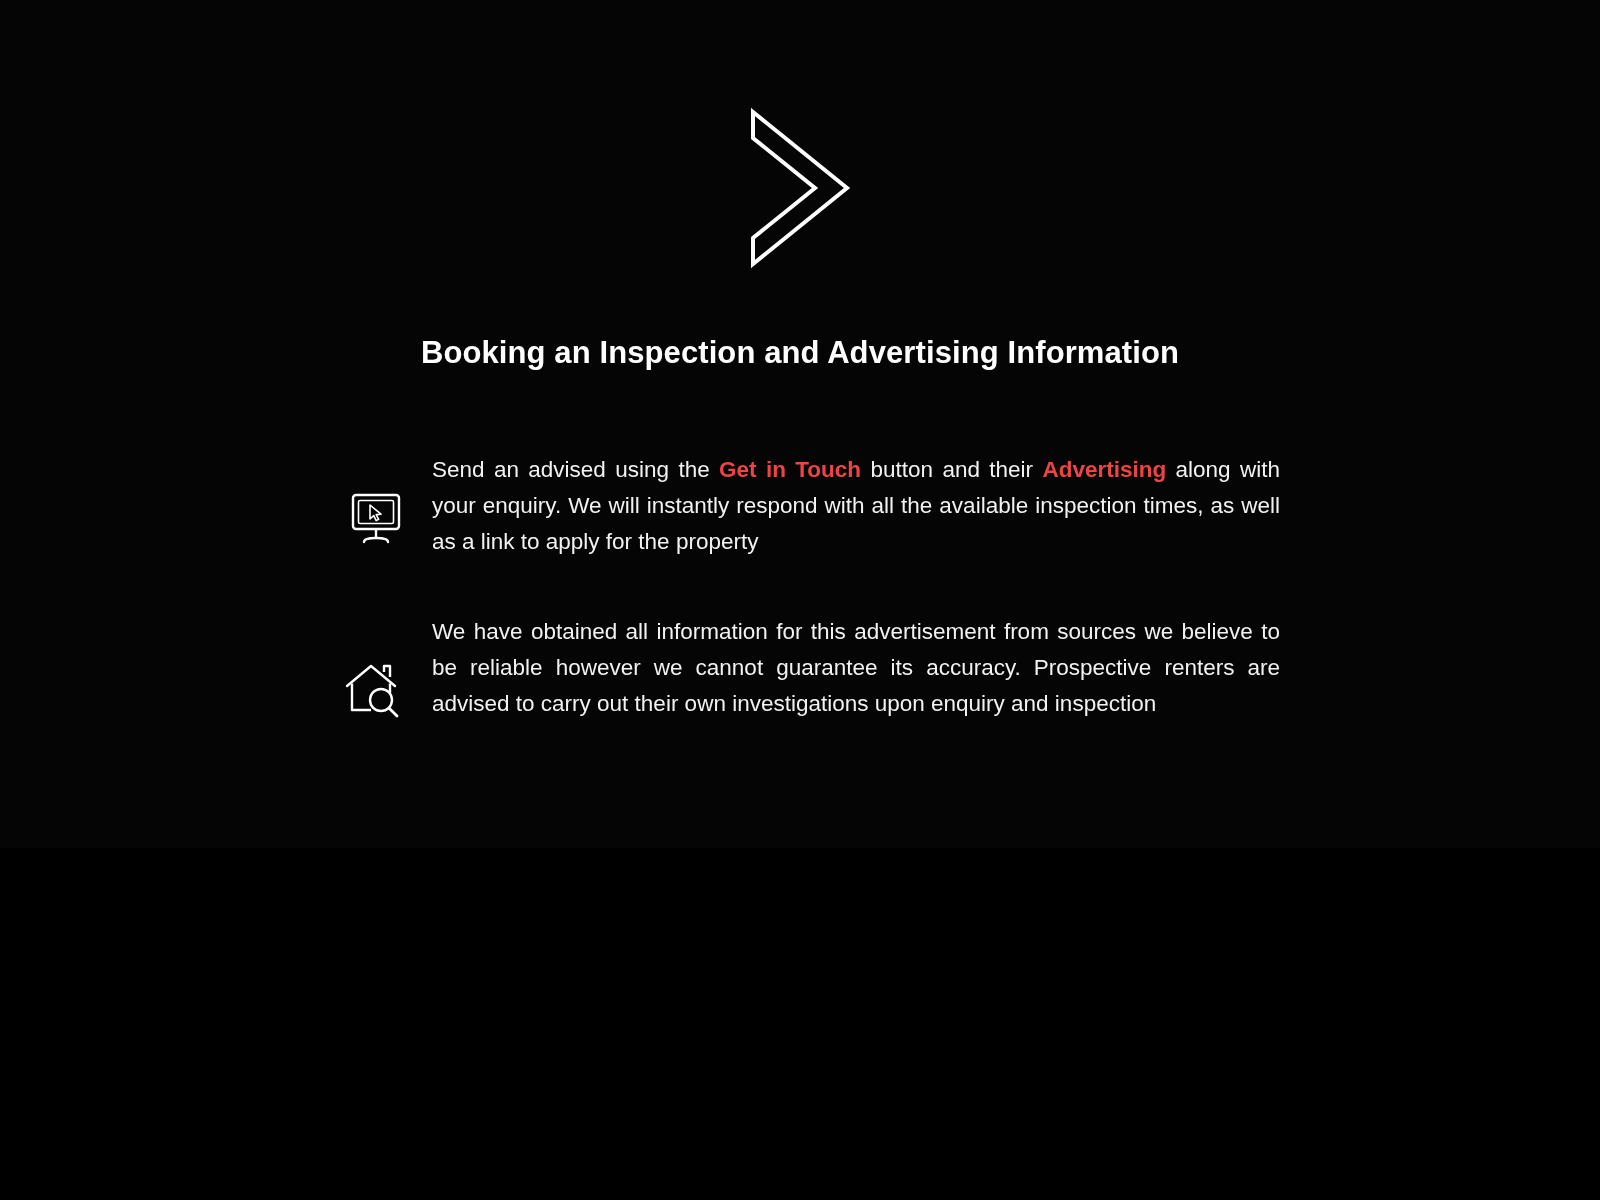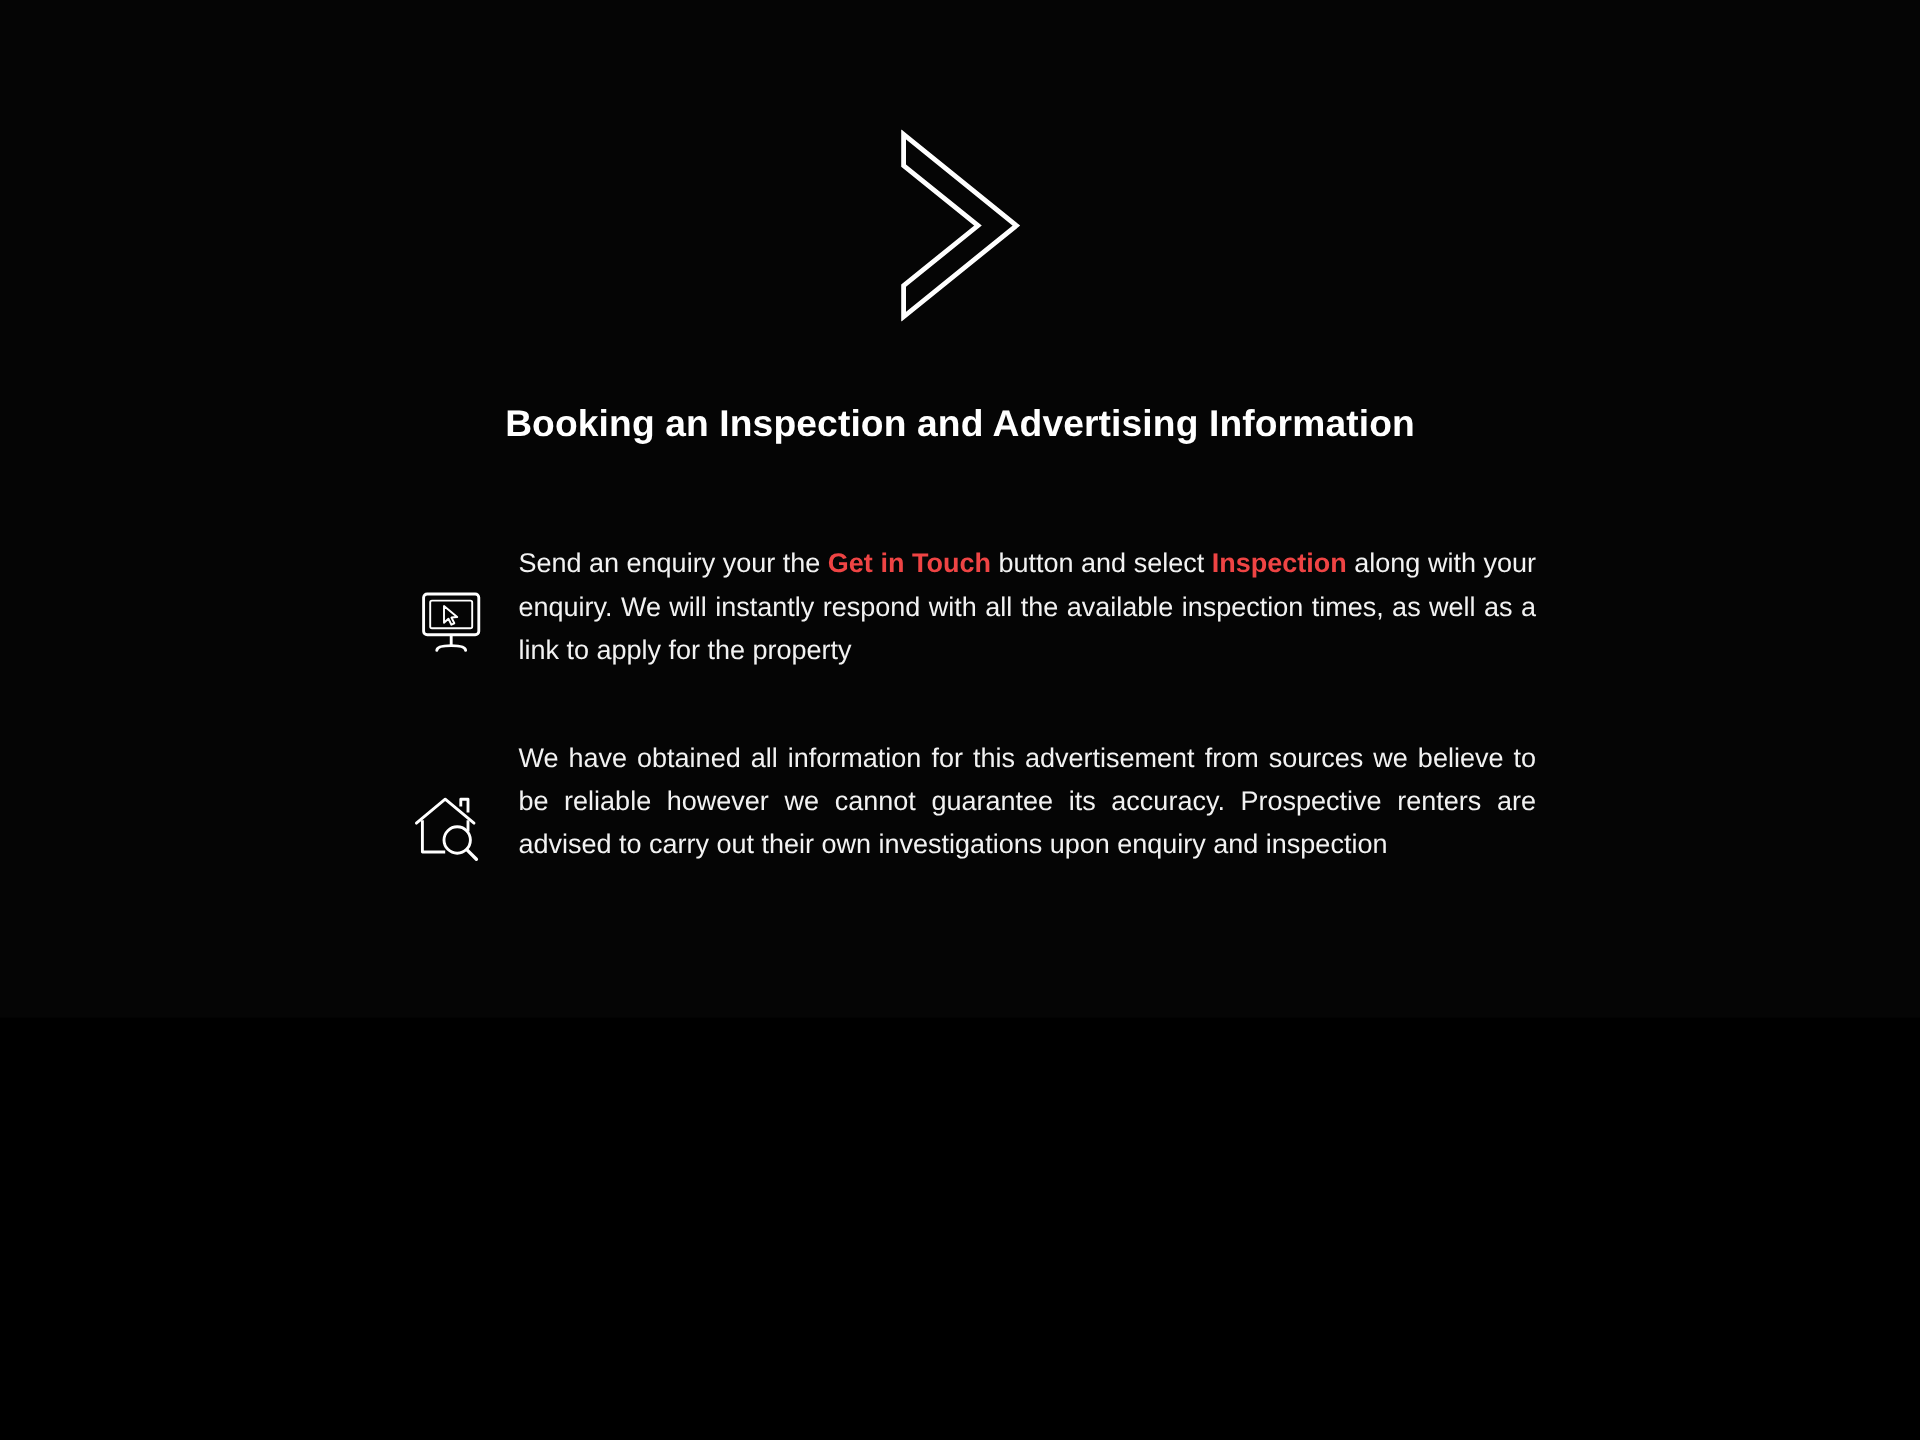--- a/index.html
+++ b/index.html
@@ -113,21 +113,21 @@
       <div class="icon-cell">
         <svg class="line-icon" width="62" height="62" viewBox="0 0 62 62" fill="none" xmlns="http://www.w3.org/2000/svg">
           <rect x="8" y="7" width="46" height="34" rx="3" stroke="#ffffff" stroke-width="2.4" fill="none"></rect>
           <rect x="13.5" y="12.5" width="35" height="23" rx="1.5" stroke="#ffffff" stroke-width="1.6" fill="none"></rect>
           <path d="M25 17 L25 31 L28.7 27.6 L31.2 32.6 L33.6 31.4 L31.2 26.6 L36 26.2 Z" stroke="#ffffff" stroke-width="1.6" fill="none" stroke-linejoin="round"></path>
           <path d="M31 41 L31 50" stroke="#ffffff" stroke-width="2.4"></path>
           <path d="M19 54 C19 50.7 24.4 50 31 50 C37.6 50 43 50.7 43 54" stroke="#ffffff" stroke-width="2.4" fill="none" stroke-linecap="round"></path>
         </svg>
       </div>
       <div class="text-cell">
-        <span>Send an enquiry your the </span><b>Get in Touch</b><span> button and select </span><b>Inspection</b><span> along with your enquiry. We will instantly respond with all the available inspection times, as well as a link to apply for the property</span>
+        <span>Send an advised using the </span><b>Get in Touch</b><span> button and their </span><b>Advertising</b><span> along with your enquiry. We will instantly respond with all the available inspection times, as well as a link to apply for the property</span>
       </div>
     </div>
 
 
     <div class="row row-3">
       <div class="icon-cell">
         <svg class="line-icon" width="70" height="62" viewBox="0 0 70 62" fill="none" xmlns="http://www.w3.org/2000/svg">
           <path d="M6 26 L30 6 L54 26" stroke="#ffffff" stroke-width="2.4" fill="none" stroke-linejoin="round" stroke-linecap="round"></path>
           <path d="M43 12 L43 6 L49 6 L49 17" stroke="#ffffff" stroke-width="2.4" fill="none" stroke-linejoin="round"></path>
           <path d="M11 23.5 L11 50 L30 50" stroke="#ffffff" stroke-width="2.4" fill="none" stroke-linejoin="round"></path>

